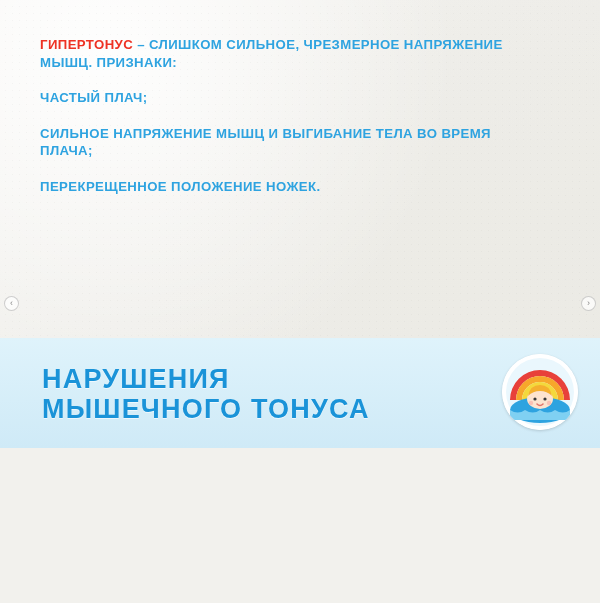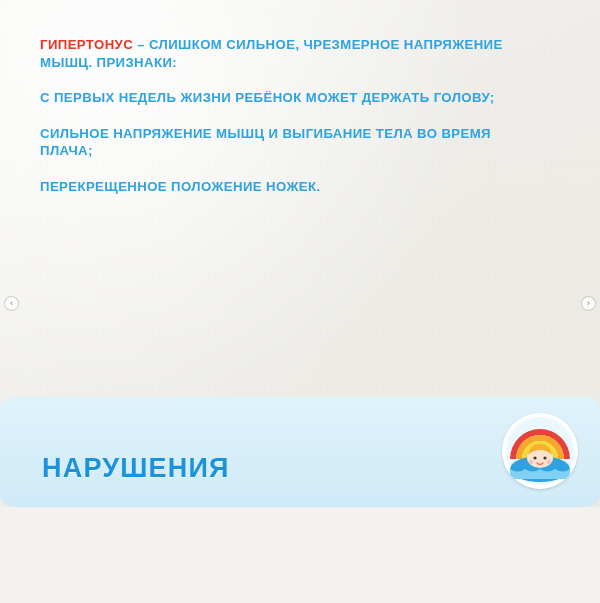--- a/index.html
+++ b/index.html
@@ -9,21 +9,21 @@
   body {
     width: 600px;
     height: 603px;
     background: #f2f1ed;
     font-family: "Liberation Sans", sans-serif;
     overflow: hidden;
   }
   .slide {
     position: relative;
     width: 600px;
-    height: 507px;
+    height: 448px;
     background:
       radial-gradient(circle at 18% 12%, rgba(255,255,255,0.9) 0%, rgba(255,255,255,0) 55%),
       radial-gradient(circle at 82% 70%, rgba(236,235,229,0.9) 0%, rgba(255,255,255,0) 60%),
       linear-gradient(140deg, #f7f6f3 0%, #efeeea 45%, #e9e8e3 100%);
     box-sizing: border-box;
     overflow: hidden;
   }
   .paper-grain {
     position: absolute;
     inset: 0;
@@ -56,21 +56,20 @@
   .kw {
     color: #ee3224;
   }
   .footer {
     position: absolute;
     left: 0;
     right: 0;
     bottom: 0;
     height: 110px;
     background: linear-gradient(180deg, #dff3fb 0%, #cfeaf7 100%);
-    border-radius: 14px;
   }
   .footer-title {
     position: absolute;
     left: 42px;
     bottom: 24px;
     color: #1a93d8;
     font-size: 27px;
     line-height: 30px;
     font-weight: 700;
     letter-spacing: 1.2px;
@@ -115,28 +114,29 @@
   .nav-right { right: 4px; }
 </style>
 </head>
 <body>
 
 <div class="slide">
   <div class="paper-grain"></div>
 
   <div class="text-block">
     <p class="para"><span class="kw">ГИПЕРТОНУС</span><span> – СЛИШКОМ СИЛЬНОЕ, ЧРЕЗМЕРНОЕ НАПРЯЖЕНИЕ МЫШЦ. ПРИЗНАКИ:</span></p>
-    <p class="para">С ПЕРВЫХ НЕДЕЛЬ ЖИЗНИ РЕБЁНОК МОЖЕТ ДЕРЖАТЬ ГОЛОВУ;</p>
+    <p class="para">ЧАСТЫЙ ПЛАЧ;</p>
     <p class="para">СИЛЬНОЕ НАПРЯЖЕНИЕ МЫШЦ И ВЫГИБАНИЕ ТЕЛА ВО ВРЕМЯ ПЛАЧА;</p>
     <p class="para">ПЕРЕКРЕЩЕННОЕ ПОЛОЖЕНИЕ НОЖЕК.</p>
   </div>
 
   <div class="footer">
     <div class="footer-title">
       <span>НАРУШЕНИЯ</span>
+      <span class="line2">МЫШЕЧНОГО ТОНУСА</span>
     </div>
 
     <div class="logo">
       <svg viewBox="0 0 76 76" xmlns="http://www.w3.org/2000/svg">
         <circle cx="38" cy="38" r="38" fill="#ffffff"></circle>
         <circle cx="38" cy="38" r="34" fill="#eaf7fd"></circle>
         <path d="M8 46 A30 30 0 0 1 68 46 L62 46 A24 24 0 0 0 14 46 Z" fill="#e8403a"></path>
         <path d="M14 46 A24 24 0 0 1 62 46 L56 46 A18 18 0 0 0 20 46 Z" fill="#f7a72b"></path>
         <path d="M20 46 A18 18 0 0 1 56 46 L50 46 A12 12 0 0 0 26 46 Z" fill="#f4d83c"></path>
         <path d="M26 46 A12 12 0 0 1 50 46 L45 46 A7 7 0 0 0 31 46 Z" fill="#5dbb56"></path>

